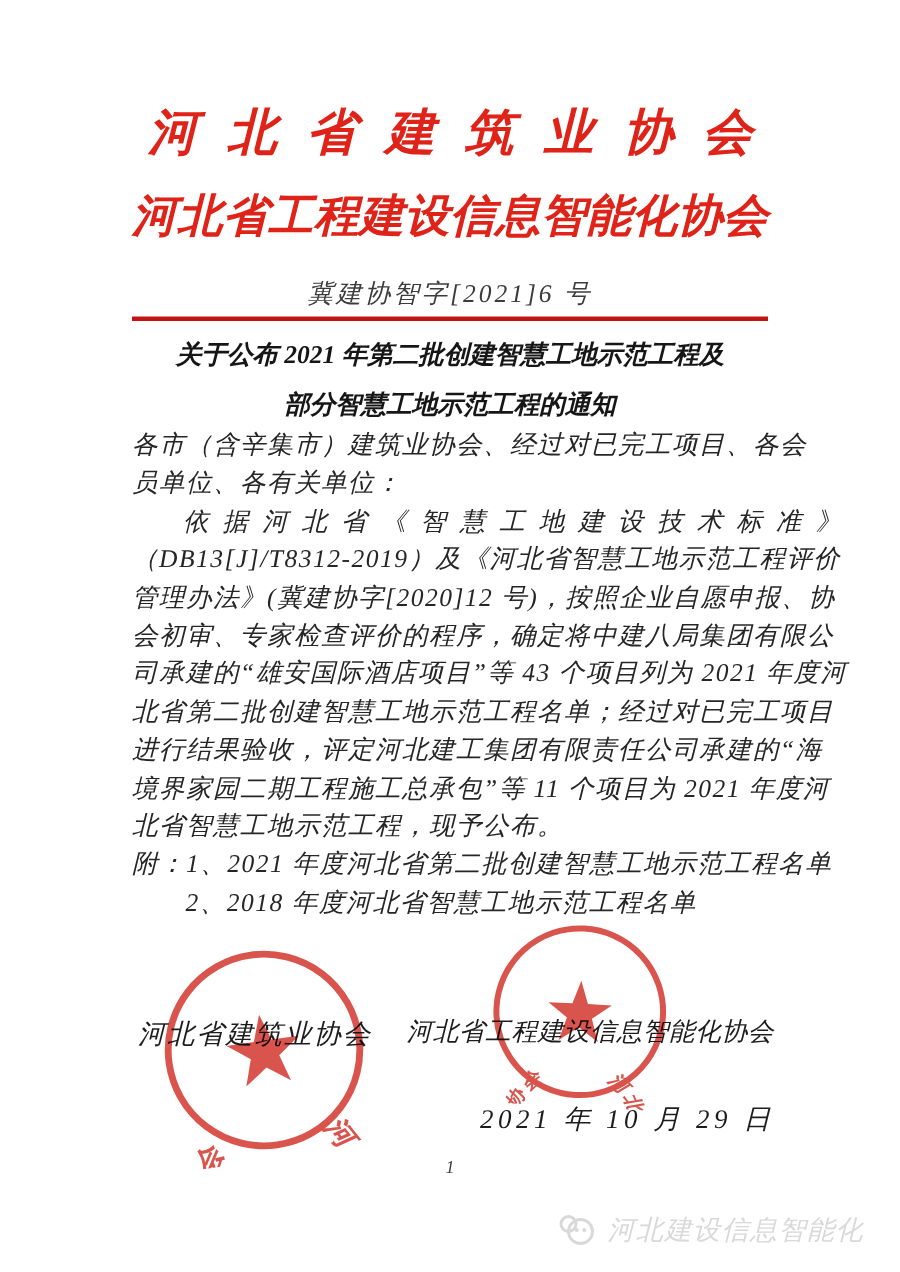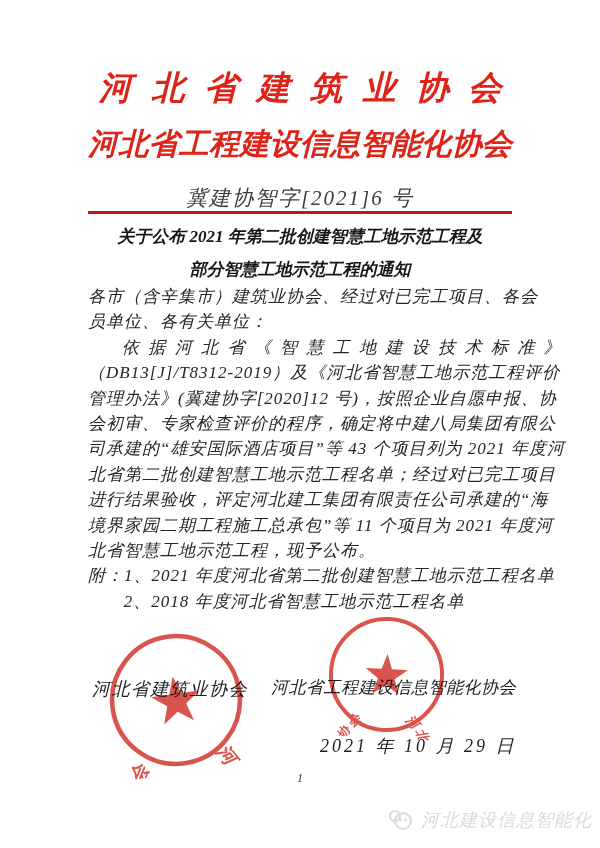--- a/index.html
+++ b/index.html
@@ -12,21 +12,21 @@
     position:absolute; top:66px; left:0; width:600px; text-align:center;
     font-size:33px; font-weight:bold; color:#df2318;
     letter-spacing:0.60em; text-indent:0.60em; white-space:nowrap;
   }
   .org2 {
     position:absolute; top:124px; left:0; width:600px; text-align:center;
     font-size:30px; font-weight:900; color:#df2318; letter-spacing:0.01em; white-space:nowrap;
   }
   .docnum {
     position:absolute; top:184px; left:0; width:600px; text-align:center;
-    font-size:21px; color:#3c3c3c; letter-spacing:2px;
+    font-size:17px; color:#3c3c3c; letter-spacing:2px;
   }
   .rule { position:absolute; top:211px; left:88px; width:424px; height:3px; background:#c21414; }
   
   .title {
     position:absolute; top:220px; left:0; width:600px; text-align:center;
     font-size:17px; font-weight:bold; color:#161616; line-height:33px;
   }
   
   .body-block { position:absolute; top:284px; left:88px; width:424px; color:#262626; font-size:17px; }
   .bl { height:25.4px; line-height:25.4px; white-space:nowrap; letter-spacing:1px; }
@@ -36,21 +36,21 @@
   .sig-left  { position:absolute; top:677px; left:92px;  font-size:18px; color:#1d1d1d; letter-spacing:1.5px; z-index:1; }
   .sig-right { position:absolute; top:676px; left:271px; font-size:17px; color:#1d1d1d; letter-spacing:0.5px; z-index:1; }
   .date { position:absolute; top:734px; left:320px; font-size:18px; color:#1d1d1d; letter-spacing:3px; z-index:1; }
   
   .seal { position:absolute; mix-blend-mode:multiply; opacity:0.92; z-index:2; }
   .seal-left  { top:627px; left:103px; width:146px; height:146px; transform:rotate(-8deg); }
   .seal-right { top:611px; left:323px; width:127px; height:127px; transform:rotate(3deg); }
   
   .pagenum { position:absolute; top:771px; left:0; width:600px; text-align:center; font-size:12px; color:#3f3f3f; }
   .watermark {
-    position:absolute; top:808px; right:8px; display:flex; align-items:flex-start; gap:7px;
+    position:absolute; top:808px; right:24px; display:flex; align-items:flex-start; gap:7px;
     color:#d9d9d9; font-size:18px; letter-spacing:1px;
     font-family:"Liberation Sans","DejaVu Sans",sans-serif;
   }
   .watermark svg { display:block; }
 </style>
 </head>
 <body>
 
 <div class="page">
 

